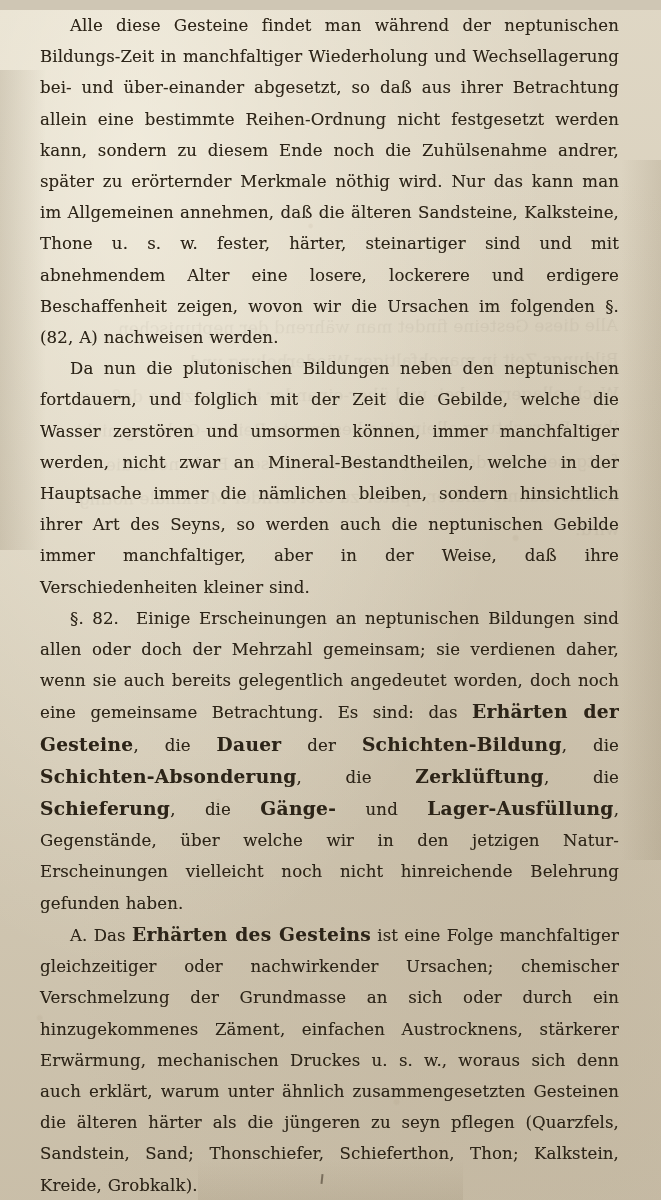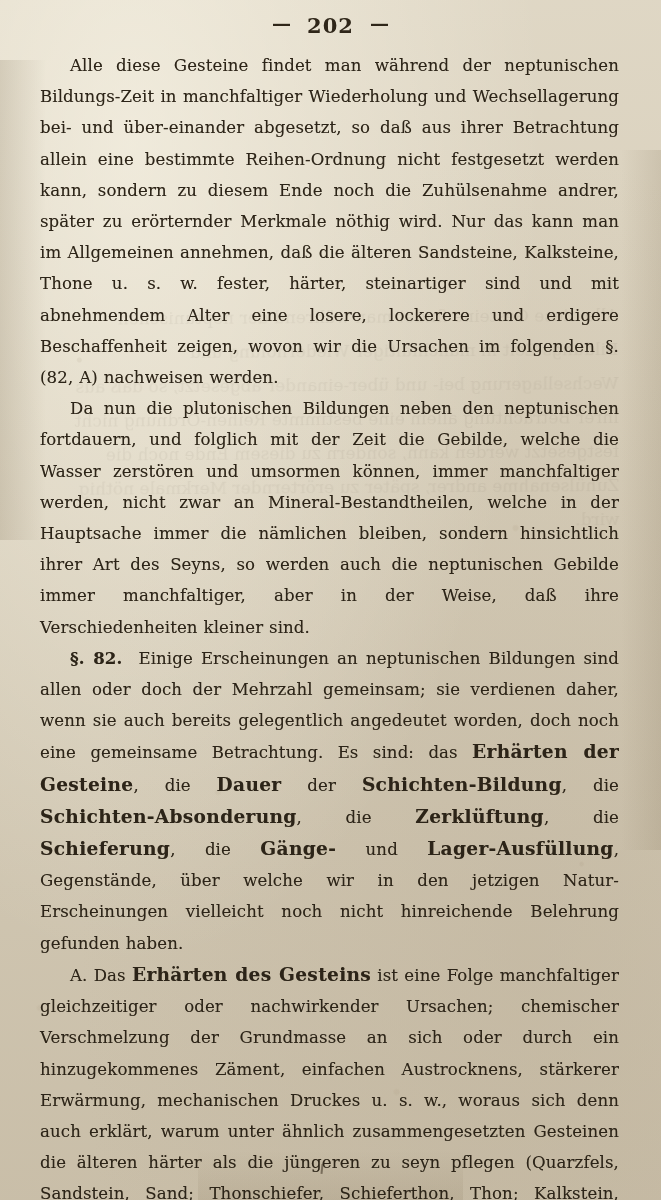--- a/index.html
+++ b/index.html
@@ -91,21 +91,21 @@
     text-justify: inter-word;
     font-family: "DejaVu Serif", serif;
     letter-spacing: 0.1px;
     word-spacing: 0.5px;
   }
   p {
     margin: 0 0 0 0;
     text-indent: 30px;
   }
   .fr { font-weight: bold; font-size: 18.6px; letter-spacing: 0.3px; }
-  .sect { font-weight: bold; }
+  .sect { font-weight: normal; }
 
   
   .body { text-shadow: 0 0 0.6px rgba(60,48,30,0.35); }
 
   .smudge1, .smudge2, .smudge3 {
     position: absolute;
     pointer-events: none;
     border-radius: 50%;
   }
   .smudge1 { left: 0px; top: 60px; width: 46px; height: 480px; background: linear-gradient(90deg, rgba(120,104,76,0.20), rgba(120,104,76,0)); border-radius: 0; }
@@ -128,23 +128,20 @@
 <div class="page">
 
   <div class="smudge1"></div>
   <div class="smudge2"></div>
   <div class="smudge3"></div>
 
   <div class="bleed">
     Alle diese Gesteine findet man während der neptunischen Bildungs-Zeit in manchfaltiger Wiederholung und Wechsellagerung bei- und über-einander abgesetzt, so daß aus ihrer Betrachtung allein eine bestimmte Reihen-Ordnung nicht festgesetzt werden kann, sondern zu diesem Ende noch die Zuhülsenahme andrer, später zu erörternder Merkmale nöthig wird.
   </div>
 
-  <div class="header">
-    <span class="dash">—</span><span class="folio">202</span><span class="dash">—</span>
-  </div>
 
   <div class="body">
 
     <p><span>Alle diese Gesteine findet man während der neptunischen Bildungs-Zeit in manchfaltiger Wiederholung und Wechsellagerung bei- und über-einander abgesetzt, so daß aus ihrer Betrachtung allein eine bestimmte Reihen-Ordnung nicht festgesetzt werden kann, sondern zu diesem Ende noch die Zuhülsenahme andrer, später zu erörternder Merkmale nöthig wird. Nur das kann man im Allgemeinen annehmen, daß die älteren Sandsteine, Kalksteine, Thone u. s. w. fester, härter, steinartiger sind und mit abnehmendem Alter eine losere, lockerere und erdigere Beschaffenheit zeigen, wovon wir die Ursachen im folgenden §. (82, A) nachweisen werden.</span></p>
 
     <p><span>Da nun die plutonischen Bildungen neben den neptunischen fortdauern, und folglich mit der Zeit die Gebilde, welche die Wasser zerstören und umsormen können, immer manchfaltiger werden, nicht zwar an Mineral-Bestandtheilen, welche in der Hauptsache immer die nämlichen bleiben, sondern hinsichtlich ihrer Art des Seyns, so werden auch die neptunischen Gebilde immer manchfaltiger, aber in der Weise, daß ihre Verschiedenheiten kleiner sind.</span></p>
 
     <p><span class="sect">§. 82.</span>&nbsp;&nbsp;<span>Einige Erscheinungen an neptunischen Bildungen sind allen oder doch der Mehrzahl gemeinsam; sie verdienen daher, wenn sie auch bereits gelegentlich angedeutet worden, doch noch eine gemeinsame Betrachtung. Es sind: das</span> <span class="fr">Erhärten der Gesteine</span><span>, die </span><span class="fr">Dauer</span><span> der </span><span class="fr">Schichten-Bildung</span><span>, die </span><span class="fr">Schichten-Absonderung</span><span>, die </span><span class="fr">Zerklüftung</span><span>, die </span><span class="fr">Schieferung</span><span>, die </span><span class="fr">Gänge-</span><span> und </span><span class="fr">Lager-Ausfüllung</span><span>, Gegenstände, über welche wir in den jetzigen Natur-Erscheinungen vielleicht noch nicht hinreichende Belehrung gefunden haben.</span></p>
 
     <p><span>A. Das</span> <span class="fr">Erhärten des Gesteins</span> <span>ist eine Folge manchfaltiger gleichzeitiger oder nachwirkender Ursachen; chemischer Verschmelzung der Grundmasse an sich oder durch ein hinzugekommenes Zäment, einfachen Austrocknens, stärkerer Erwärmung, mechanischen Druckes u. s. w., woraus sich denn auch erklärt, warum unter ähnlich zusammengesetzten Gesteinen die älteren härter als die jüngeren zu seyn pflegen (Quarzfels, Sandstein, Sand; Thonschiefer, Schieferthon, Thon; Kalkstein, Kreide, Grobkalk).</span></p>

